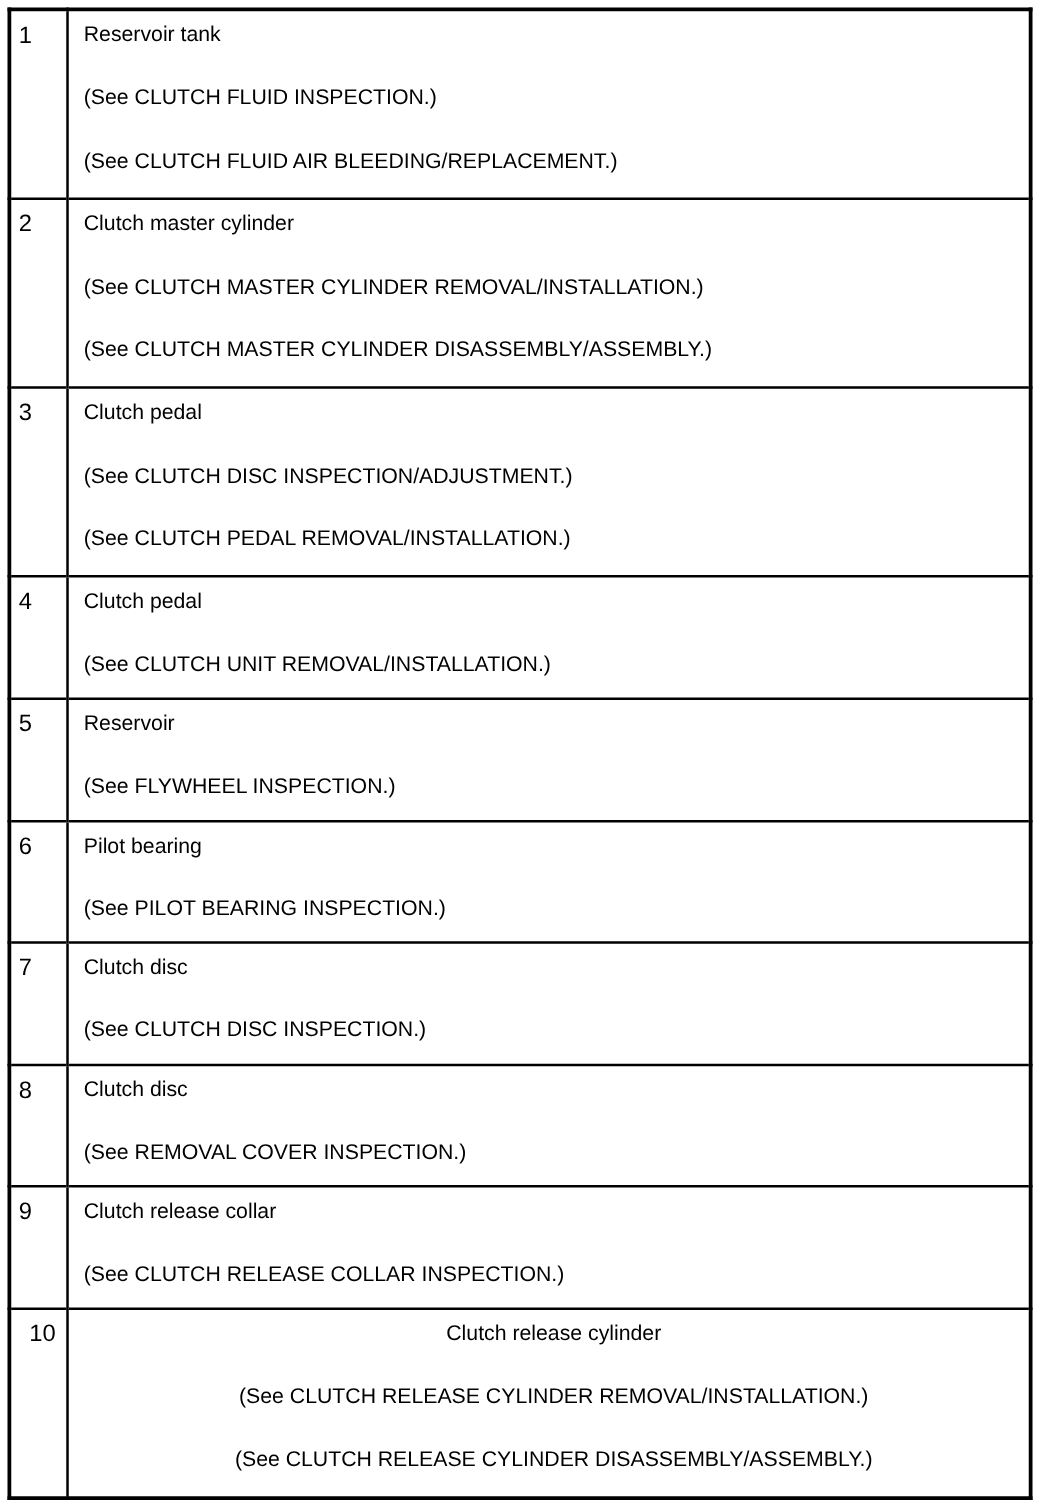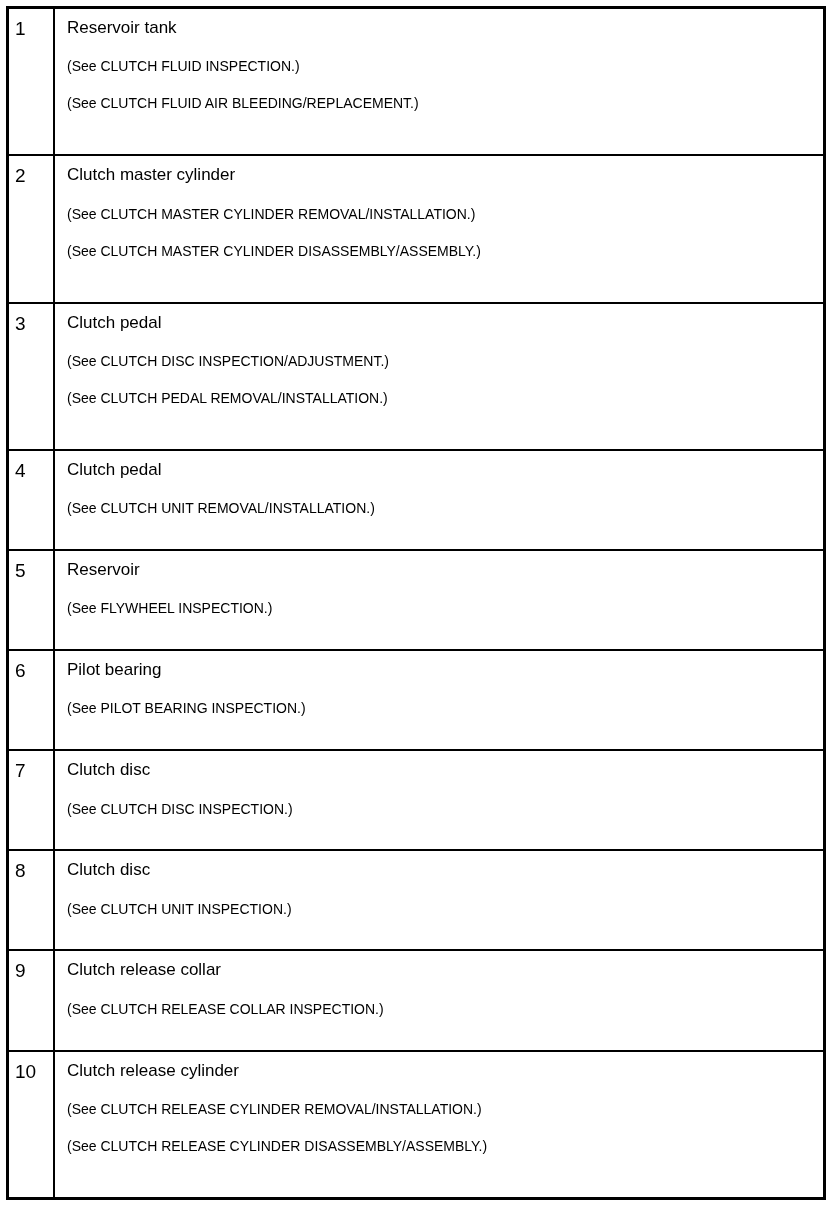--- a/index.html
+++ b/index.html
@@ -25,20 +25,21 @@
     height: 1194px;
     border-collapse: collapse;
     border: 3px solid #000000;
     table-layout: fixed;
   }
   table.parts-table tr {
     border-bottom: 2px solid #000000;
   }
   table.parts-table tr:last-child {
     border-bottom: none;
+    text-align: center;
   }
   td.num-cell {
     width: 38px;
     border-right: 2px solid #000000;
     vertical-align: top;
     padding: 9px 0 10px 6px;
     font-size: 19px;
     line-height: 1.15;
     white-space: nowrap;
   }
@@ -46,23 +47,23 @@
     vertical-align: top;
     padding: 9px 4px 10px 12px;
   }
   .desc-title {
     font-size: 17px;
     line-height: 1.2;
     margin: 0 0 0 0;
     white-space: nowrap;
   }
   .desc-ref {
-    font-size: 14px;
+    font-size: 17px;
     line-height: 1.2;
-    margin-top: 20px;
+    margin-top: 30px;
     white-space: nowrap;
   }
 </style>
 </head>
 <body>
 
 <div id="table-wrap">
   <table class="parts-table">
     <tbody>
       <tr>
@@ -114,21 +115,21 @@
         <td class="num-cell">7</td>
         <td class="desc-cell">
           <div class="desc-title">Clutch disc</div>
           <div class="desc-ref">(See CLUTCH DISC INSPECTION.)</div>
         </td>
       </tr>
       <tr>
         <td class="num-cell">8</td>
         <td class="desc-cell">
           <div class="desc-title">Clutch disc</div>
-          <div class="desc-ref">(See CLUTCH UNIT INSPECTION.)</div>
+          <div class="desc-ref">(See REMOVAL COVER INSPECTION.)</div>
         </td>
       </tr>
       <tr>
         <td class="num-cell">9</td>
         <td class="desc-cell">
           <div class="desc-title">Clutch release collar</div>
           <div class="desc-ref">(See CLUTCH RELEASE COLLAR INSPECTION.)</div>
         </td>
       </tr>
       <tr>

